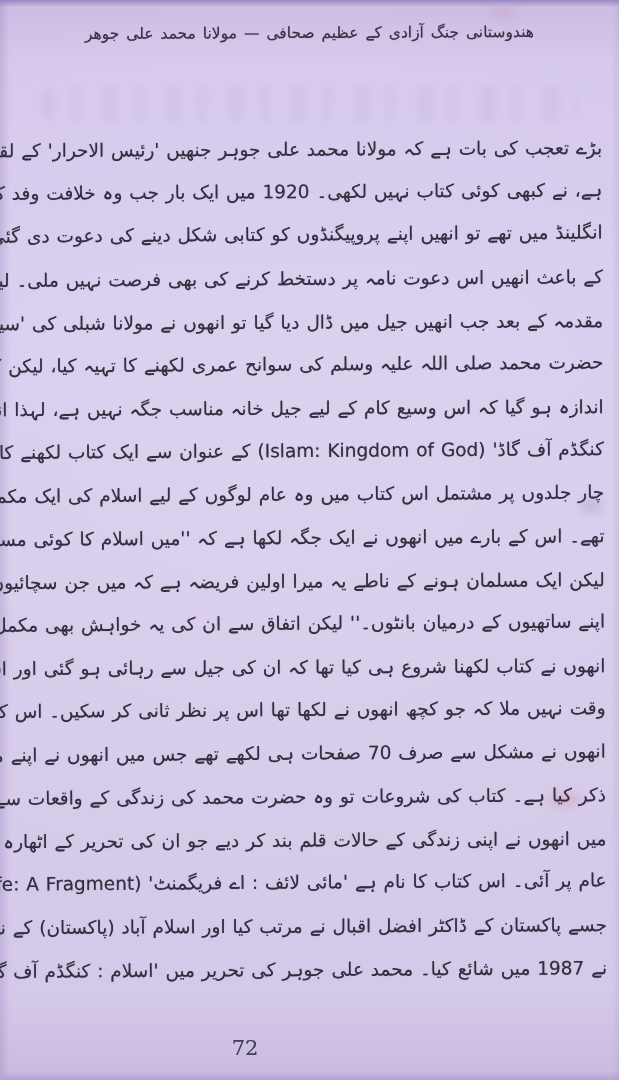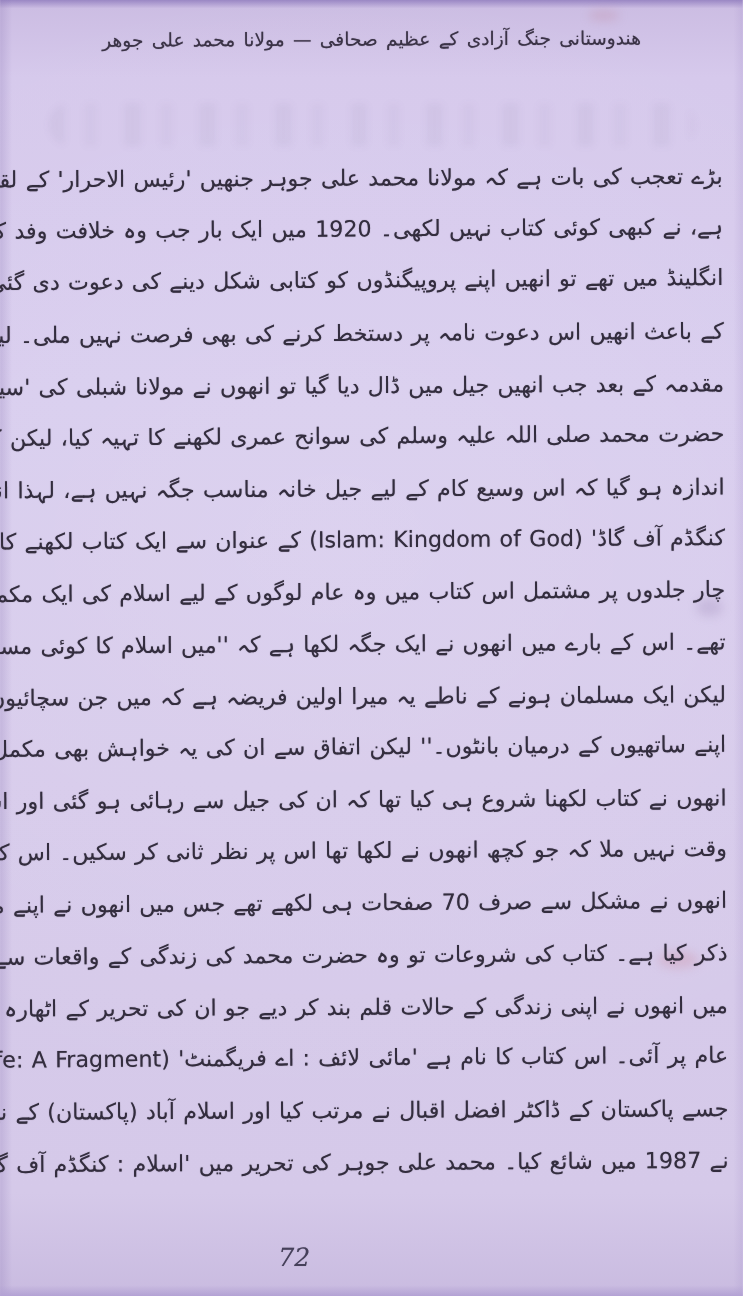--- a/index.html
+++ b/index.html
@@ -62,21 +62,20 @@
   }
   .tline:nth-child(odd){transform:translateY(.6px) rotate(.06deg);}
   .tline:nth-child(3n){transform:translateY(-.5px) rotate(-.05deg);}
 
   .page-number{
     position:absolute;top:1036px;left:0;width:490px;
     text-align:center;direction:ltr;
     font-size:21px;color:#46405a;
     text-shadow:0 0 .6px rgba(70,64,90,.5);
     font-family:"DejaVu Serif",serif;
-    font-style:italic;
   }
 </style>
 </head>
 <body>
 
 <div class="scan-page">
 
   <div class="edge-top"></div>
   <div class="edge-left"></div>
   <div class="edge-right"></div>

